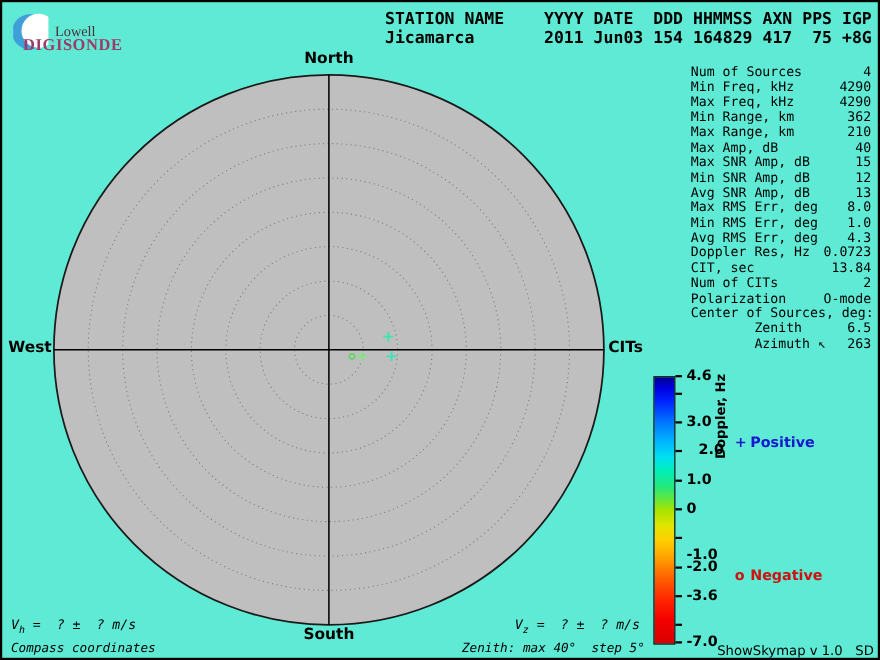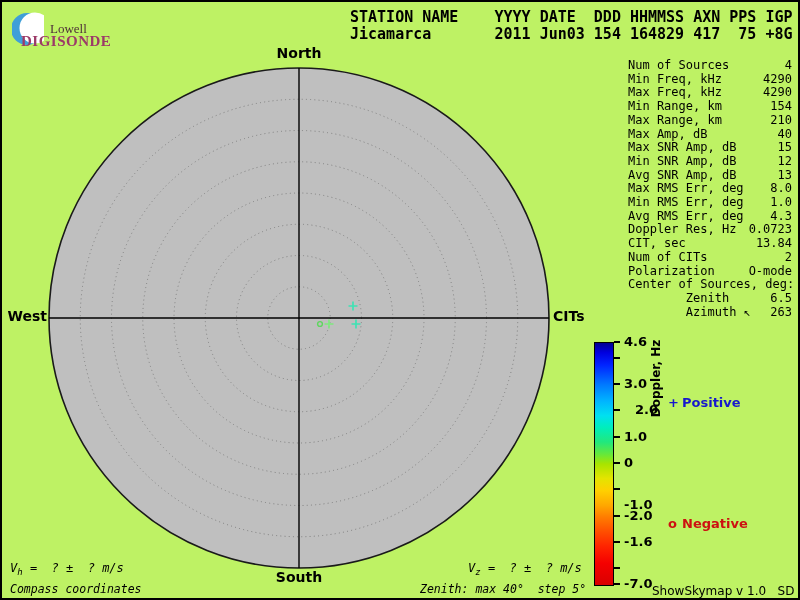--- a/index.html
+++ b/index.html
@@ -1,18 +1,18 @@
 <!DOCTYPE html>
 <html><head>
 <meta charset="utf-8">
 <style>
   html,body{margin:0;padding:0;background:#fff;}
   .frame{
     position:relative;width:800px;height:600px;box-sizing:border-box;
-    background:#bef264;border:2px solid #000;overflow:hidden;
+    background:#5eead4;border:2px solid #000;overflow:hidden;
     font-family:"DejaVu Sans",sans-serif;color:#000;
   }
   
   .logo{position:absolute;left:10px;top:5px;width:130px;height:44px;}
   .crescent{position:absolute;left:0;top:2px;}
   .logo-lowell{position:absolute;left:38px;top:14px;font:13px "Liberation Serif","DejaVu Serif",serif;color:#4d2f38;}
   .logo-digisonde{position:absolute;left:9px;top:26px;font:bold 15px "Liberation Serif","DejaVu Serif",serif;letter-spacing:.5px;color:#9c3a68;}
   
   .station-header{position:absolute;left:348px;top:7px;margin:0;
     font:bold 15px "DejaVu Sans Mono","Liberation Mono",monospace;line-height:17px;white-space:pre;}
@@ -101,21 +101,21 @@
 
   <div class="compass compass-north">North</div>
   <div class="compass compass-south">South</div>
   <div class="compass compass-west">West</div>
   <div class="compass compass-east">CITs</div>
 
   <div class="info-panel">
       <div class="info-row"><span class="lbl">Num of Sources</span><span class="val">4</span></div>
       <div class="info-row"><span class="lbl">Min Freq, kHz</span><span class="val">4290</span></div>
       <div class="info-row"><span class="lbl">Max Freq, kHz</span><span class="val">4290</span></div>
-      <div class="info-row"><span class="lbl">Min Range, km</span><span class="val">154</span></div>
+      <div class="info-row"><span class="lbl">Min Range, km</span><span class="val">362</span></div>
       <div class="info-row"><span class="lbl">Max Range, km</span><span class="val">210</span></div>
       <div class="info-row"><span class="lbl">Max Amp, dB</span><span class="val">40</span></div>
       <div class="info-row"><span class="lbl">Max SNR Amp, dB</span><span class="val">15</span></div>
       <div class="info-row"><span class="lbl">Min SNR Amp, dB</span><span class="val">12</span></div>
       <div class="info-row"><span class="lbl">Avg SNR Amp, dB</span><span class="val">13</span></div>
       <div class="info-row"><span class="lbl">Max RMS Err, deg</span><span class="val">8.0</span></div>
       <div class="info-row"><span class="lbl">Min RMS Err, deg</span><span class="val">1.0</span></div>
       <div class="info-row"><span class="lbl">Avg RMS Err, deg</span><span class="val">4.3</span></div>
       <div class="info-row"><span class="lbl">Doppler Res, Hz</span><span class="val">0.0723</span></div>
       <div class="info-row"><span class="lbl">CIT, sec</span><span class="val">13.84</span></div>
@@ -137,21 +137,21 @@
       <div class="cbar-label" style="top: 60.3913px; margin-left: 11px;">2.0</div>
       <div class="cbar-tick" style="top: 93.6957px;"></div>
       <div class="cbar-label" style="top: 86.6957px;">1.0</div>
       <div class="cbar-tick" style="top: 120px;"></div>
       <div class="cbar-label" style="top: 113px;">0</div>
       <div class="cbar-tick" style="top: 146.304px;"></div>
       <div class="cbar-label" style="top: 155px;">-1.0</div>
       <div class="cbar-tick" style="top: 172.609px;"></div>
       <div class="cbar-label" style="top: 165.609px;">-2.0</div>
       <div class="cbar-tick" style="top: 198.913px;"></div>
-      <div class="cbar-label" style="top: 191.913px;">-1.6</div>
+      <div class="cbar-label" style="top: 191.913px;">-3.6</div>
       <div class="cbar-tick" style="top: 225.217px;"></div>
       <div class="cbar-tick" style="top: 241px;"></div>
       <div class="cbar-label" style="top: 234px;">-7.0</div>
     </div>
   <div class="doppler-label">Doppler, Hz</div>
 
   <div class="legend legend-positive" style="color: rgb(23, 23, 205);"><span class="sym">+</span><span>Positive</span></div>
   <div class="legend legend-negative" style="color: rgb(205, 17, 17);"><span class="sym">o</span><span>Negative</span></div>
 
   <div class="vel vel-h"><i>V</i><sub>h</sub><span> =  ? ±  ? m/s</span></div>

